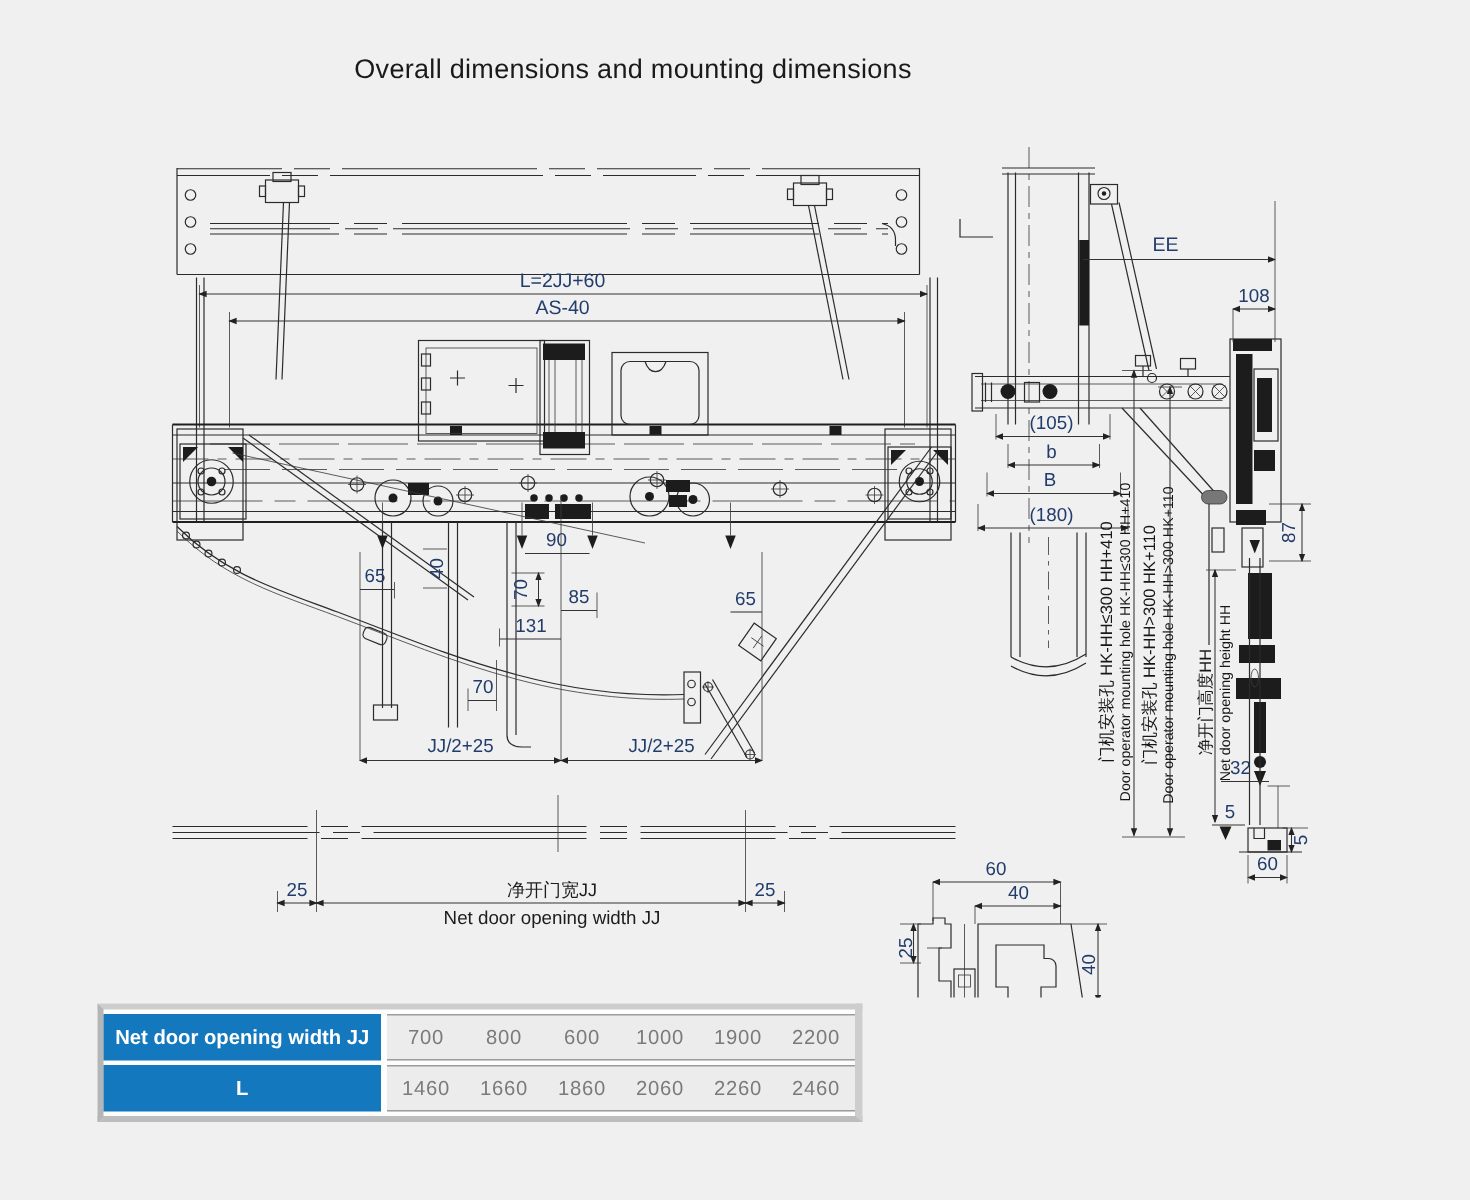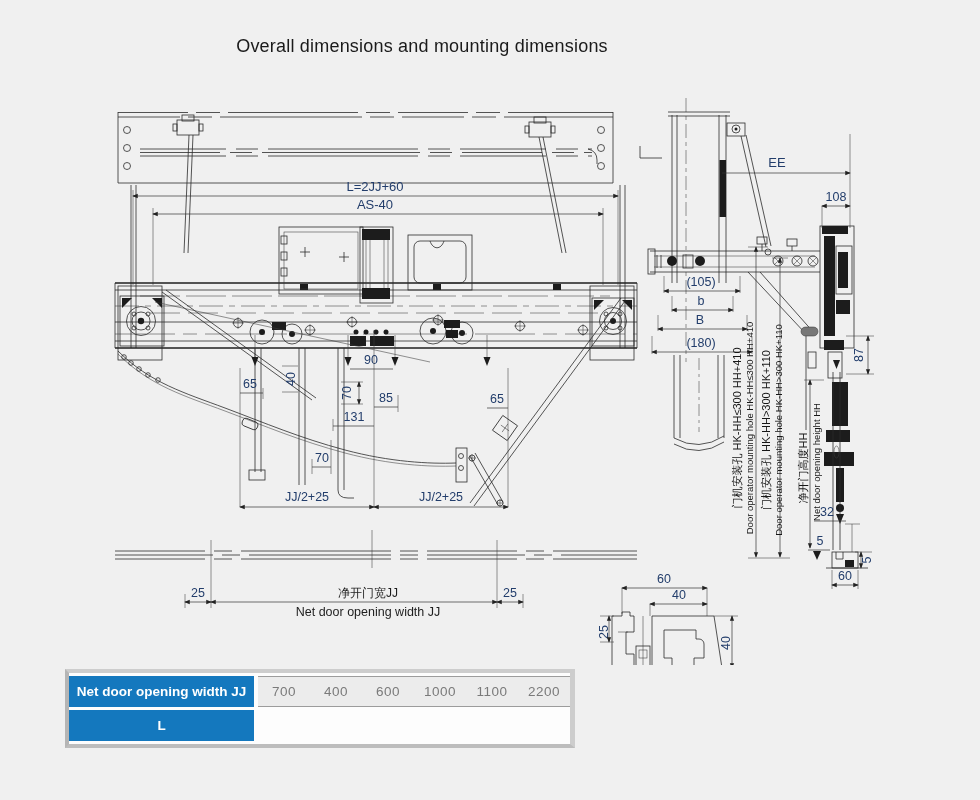--- a/index.html
+++ b/index.html
@@ -577,20 +577,28 @@
       <line class="thin" x1="714" y1="616" x2="738" y2="616"></line>
         <line class="thin" x1="722" y1="668" x2="738" y2="668"></line>
     </g>
   </g>
 </svg>
 
 <div class="tbl">
   <div class="hcell">Net door opening width JJ</div>
   <div class="vrow">
     <span>700</span>
-    <span>400</span>
+    <span>800</span>
     <span>600</span>
     <span>1000</span>
-    <span>1100</span>
+    <span>1900</span>
     <span>2200</span>
   </div>
   <div class="hcell">L</div>
+  <div class="vrow">
+    <span>1460</span>
+    <span>1660</span>
+    <span>1860</span>
+    <span>2060</span>
+    <span>2260</span>
+    <span>2460</span>
+  </div>
 </div>
 
 </body></html>

